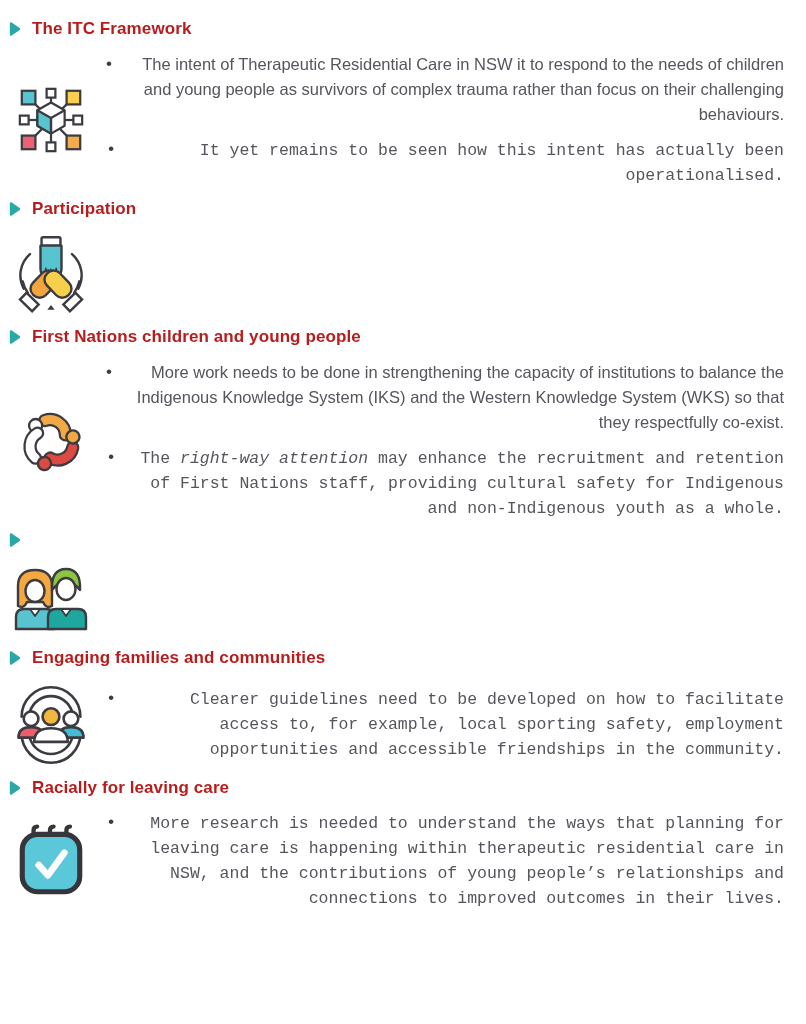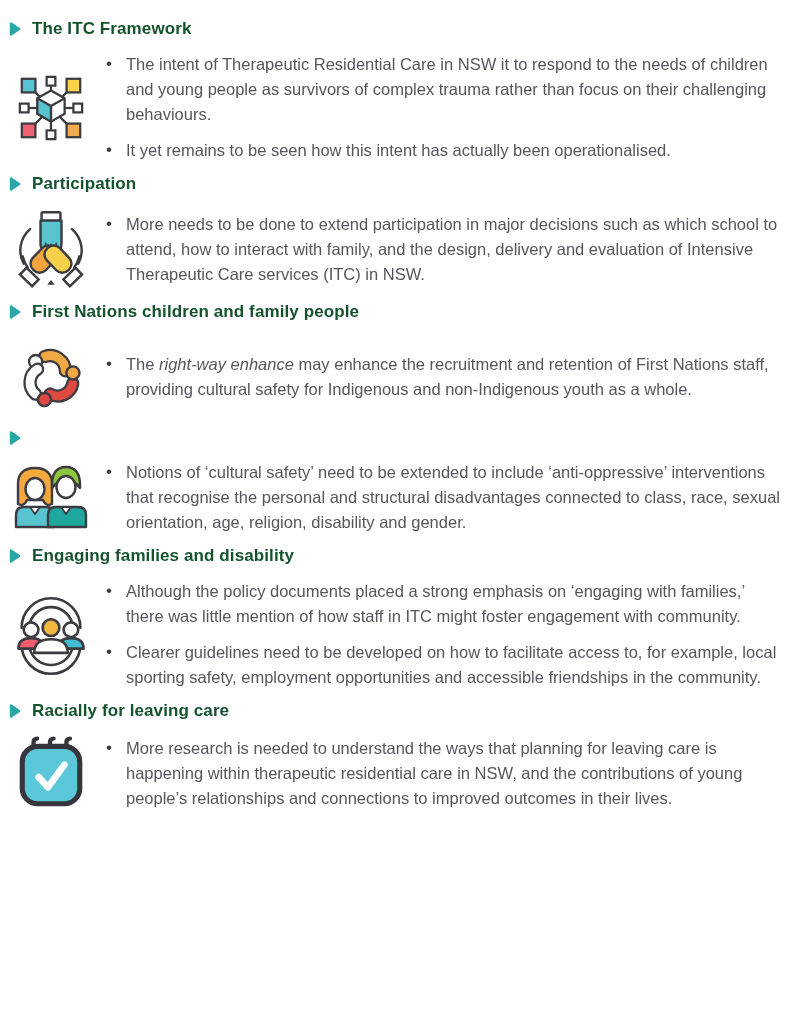--- a/index.html
+++ b/index.html
@@ -12,33 +12,33 @@
     padding-top: 19px;
     overflow: hidden;
   }
   .sec { margin-bottom: 11px; }
   .head { display: flex; align-items: center; gap: 11px; padding-left: 9px; margin-bottom: 13px; }
   .tri { display: inline-flex; flex: none; }
   .title {
     margin: 0;
     font-size: 17px;
     font-weight: bold;
-    color: #14532d;
+    color: #b91c1c;
     letter-spacing: 0.1px;
   }
-  .body { display: flex; align-items: center; }
+  .body { display: flex; align-items: center; text-align: right; }
   .icon-cell { width: 102px; flex: 0 0 102px; display: flex; justify-content: center; align-items: center; }
   ul.bullets { flex: 1; list-style: none; margin: 0; padding: 0 22px 0 24px; }
   ul.bullets li {
     position: relative;
     font-size: 16.5px;
     line-height: 25px;
     margin-bottom: 11px;
   }
-  ul.bullets li:last-child { margin-bottom: 0; }
+  ul.bullets li:last-child { margin-bottom: 0; font-family: Liberation Mono, monospace; }
   ul.bullets li::before {
     content: "\2022";
     position: absolute;
     left: -20px; top: -1px;
     color: #3c3c42;
     font-size: 17px;
   }
   em { font-style: italic; }
 </style>
 </head>
@@ -127,33 +127,32 @@
     <g transform="rotate(44 17 67)">
       <rect x="9" y="62" width="16" height="9" fill="#ffffff" stroke="#3b3b41" stroke-width="2.3"></rect>
     </g>
     <g transform="rotate(-44 59 67)">
       <rect x="51" y="62" width="16" height="9" fill="#ffffff" stroke="#3b3b41" stroke-width="2.3"></rect>
     </g>
     <path d="M34.5,74 l3.5,-4.5 l3.5,4.5 z" fill="#3b3b41"></path>
   </svg>
 </div>
       <ul class="bullets">
-            <li><span>More needs to be done to extend participation in major decisions such as which school to attend, how to interact with family, and the design, delivery and evaluation of Intensive Therapeutic Care services (ITC) in NSW.</span></li>
-          </ul>
-    </div>
-  </section>
-
-  <section class="sec">
-    <div class="head">
-      <span class="tri">
-        <svg width="12" height="16" viewBox="0 0 12 16" aria-hidden="true">
-          <path d="M2,2.4 L10,8 L2,13.6 Z" fill="#2aa7a9" stroke="#2aa7a9" stroke-width="2.4" stroke-linejoin="round"></path>
-        </svg>
-      </span>
-      <h2 class="title">First Nations children and family people</h2>
+          </ul>
+    </div>
+  </section>
+
+  <section class="sec">
+    <div class="head">
+      <span class="tri">
+        <svg width="12" height="16" viewBox="0 0 12 16" aria-hidden="true">
+          <path d="M2,2.4 L10,8 L2,13.6 Z" fill="#2aa7a9" stroke="#2aa7a9" stroke-width="2.4" stroke-linejoin="round"></path>
+        </svg>
+      </span>
+      <h2 class="title">First Nations children and young people</h2>
     </div>
     <div class="body">
       <div class="icon-cell">
   <svg width="78" height="84" viewBox="0 0 76 80" aria-hidden="true">
     <g transform="translate(38,41)">
       <g>
         <path d="M-6,-21 A15,15 0 0 1 14,-7" fill="none" stroke="#3b3b41" stroke-width="13" stroke-linecap="round"></path>
         <path d="M-6,-21 A15,15 0 0 1 14,-7" fill="none" stroke="#f0a943" stroke-width="8.6" stroke-linecap="round"></path>
         <circle cx="-15" cy="-16" r="6.4" fill="#ffffff" stroke="#3b3b41" stroke-width="2.3"></circle>
       </g>
@@ -164,21 +163,22 @@
       </g>
       <g transform="rotate(240)">
         <path d="M-6,-21 A15,15 0 0 1 14,-7" fill="none" stroke="#3b3b41" stroke-width="13" stroke-linecap="round"></path>
         <path d="M-6,-21 A15,15 0 0 1 14,-7" fill="none" stroke="#ffffff" stroke-width="8.6" stroke-linecap="round"></path>
         <circle cx="-15" cy="-16" r="6.4" fill="#dc4a41" stroke="#3b3b41" stroke-width="2.3"></circle>
       </g>
     </g>
   </svg>
 </div>
       <ul class="bullets">
-            <li><span>The </span><em>right-way enhance</em><span> may enhance the recruitment and retention of First Nations staff, providing cultural safety for Indigenous and non-Indigenous youth as a whole.</span></li>
+            <li><span>More work needs to be done in strengthening the capacity of institutions to balance the Indigenous Knowledge System (IKS) and the Western Knowledge System (WKS) so that they respectfully co-exist.</span></li>
+            <li><span>The </span><em>right-way attention</em><span> may enhance the recruitment and retention of First Nations staff, providing cultural safety for Indigenous and non-Indigenous youth as a whole.</span></li>
           </ul>
     </div>
   </section>
 
   <section class="sec">
     <div class="head">
       <span class="tri">
         <svg width="12" height="16" viewBox="0 0 12 16" aria-hidden="true">
           <path d="M2,2.4 L10,8 L2,13.6 Z" fill="#2aa7a9" stroke="#2aa7a9" stroke-width="2.4" stroke-linejoin="round"></path>
         </svg>
@@ -191,53 +191,51 @@
     <ellipse cx="27" cy="30" rx="9.5" ry="11" fill="#ffffff" stroke="#3b3b41" stroke-width="2.4"></ellipse>
     <path d="M8,68 V56 Q8,48 16,48 H38 Q46,48 46,56 V68 Z" fill="#57c4d0" stroke="#3b3b41" stroke-width="2.4" stroke-linejoin="round"></path>
     <path d="M22,48 L27,55 L32,48 Z" fill="#ffffff" stroke="#3b3b41" stroke-width="1.8" stroke-linejoin="round"></path>
     <path d="M44,29 Q43,8 58,8 Q73,8 72,29 Q66,21 58,21 Q50,21 44,29 Z" fill="#8cc63f" stroke="#3b3b41" stroke-width="2.4" stroke-linejoin="round"></path>
     <ellipse cx="58" cy="28" rx="9.5" ry="11" fill="#ffffff" stroke="#3b3b41" stroke-width="2.4"></ellipse>
     <path d="M40,68 V56 Q40,48 48,48 H70 Q78,48 78,56 V68 Z" fill="#1ea79f" stroke="#3b3b41" stroke-width="2.4" stroke-linejoin="round"></path>
     <path d="M53,48 L58,55 L63,48 Z" fill="#ffffff" stroke="#3b3b41" stroke-width="1.8" stroke-linejoin="round"></path>
   </svg>
 </div>
       <ul class="bullets">
-            <li><span>Notions of ‘cultural safety’ need to be extended to include ‘anti-oppressive’ interventions that recognise the personal and structural disadvantages connected to class, race, sexual orientation, age, religion, disability and gender.</span></li>
-          </ul>
-    </div>
-  </section>
-
-  <section class="sec">
-    <div class="head">
-      <span class="tri">
-        <svg width="12" height="16" viewBox="0 0 12 16" aria-hidden="true">
-          <path d="M2,2.4 L10,8 L2,13.6 Z" fill="#2aa7a9" stroke="#2aa7a9" stroke-width="2.4" stroke-linejoin="round"></path>
-        </svg>
-      </span>
-      <h2 class="title">Engaging families and disability</h2>
+          </ul>
+    </div>
+  </section>
+
+  <section class="sec">
+    <div class="head">
+      <span class="tri">
+        <svg width="12" height="16" viewBox="0 0 12 16" aria-hidden="true">
+          <path d="M2,2.4 L10,8 L2,13.6 Z" fill="#2aa7a9" stroke="#2aa7a9" stroke-width="2.4" stroke-linejoin="round"></path>
+        </svg>
+      </span>
+      <h2 class="title">Engaging families and communities</h2>
     </div>
     <div class="body">
       <div class="icon-cell">
   <svg width="82" height="86" viewBox="0 0 78 82" aria-hidden="true">
     <g fill="none" stroke="#3b3b41" stroke-width="2.5" stroke-linecap="round">
       <path d="M11,34 A28,28 0 0 1 67,34"></path>
       <path d="M19,29 A21,21 0 0 1 59,29"></path>
       <path d="M11,50 A28,28 0 0 0 67,50"></path>
       <path d="M19,55 A21,21 0 0 0 59,55"></path>
     </g>
     <circle cx="20" cy="36" r="7" fill="#ffffff" stroke="#3b3b41" stroke-width="2.5"></circle>
     <path d="M8,54 Q8,44 20,44 Q32,44 32,54 Z" fill="#ee5d6c" stroke="#3b3b41" stroke-width="2.5" stroke-linejoin="round"></path>
     <circle cx="58" cy="36" r="7" fill="#ffffff" stroke="#3b3b41" stroke-width="2.5"></circle>
     <path d="M46,54 Q46,44 58,44 Q70,44 70,54 Z" fill="#45bcd2" stroke="#3b3b41" stroke-width="2.5" stroke-linejoin="round"></path>
     <circle cx="39" cy="34" r="8" fill="#f2b73f" stroke="#3b3b41" stroke-width="2.5"></circle>
     <path d="M23,58 Q23,45 39,45 Q55,45 55,58 Z" fill="#ffffff" stroke="#3b3b41" stroke-width="2.5" stroke-linejoin="round"></path>
   </svg>
 </div>
       <ul class="bullets">
-            <li><span>Although the policy documents placed a strong emphasis on ‘engaging with families,’ there was little mention of how staff in ITC might foster engagement with community.</span></li>
             <li><span>Clearer guidelines need to be developed on how to facilitate access to, for example, local sporting safety, employment opportunities and accessible friendships in the community.</span></li>
           </ul>
     </div>
   </section>
 
   <section class="sec">
     <div class="head">
       <span class="tri">
         <svg width="12" height="16" viewBox="0 0 12 16" aria-hidden="true">
           <path d="M2,2.4 L10,8 L2,13.6 Z" fill="#2aa7a9" stroke="#2aa7a9" stroke-width="2.4" stroke-linejoin="round"></path>

